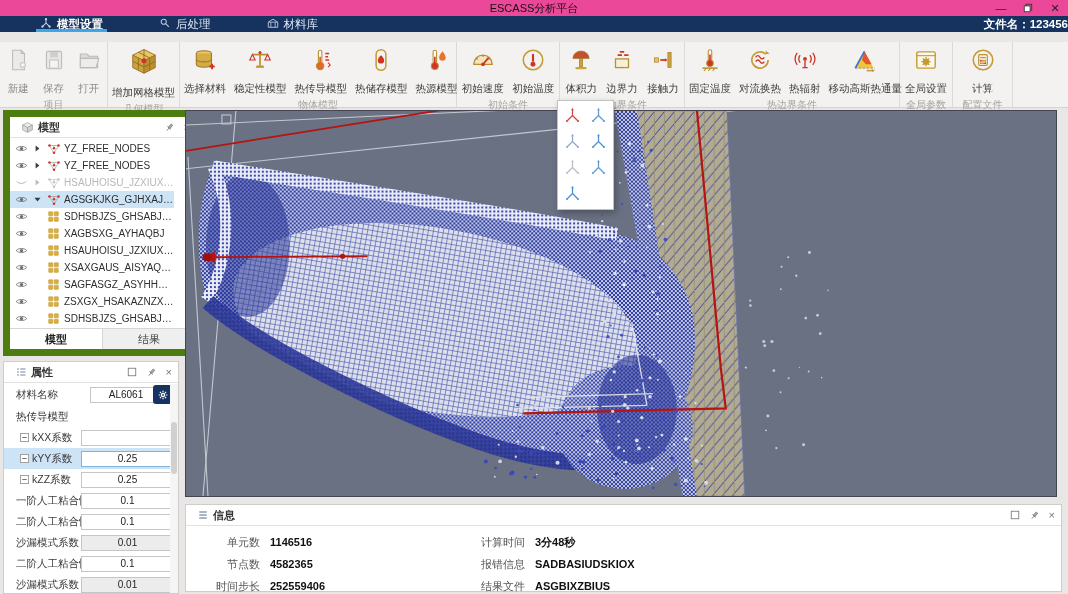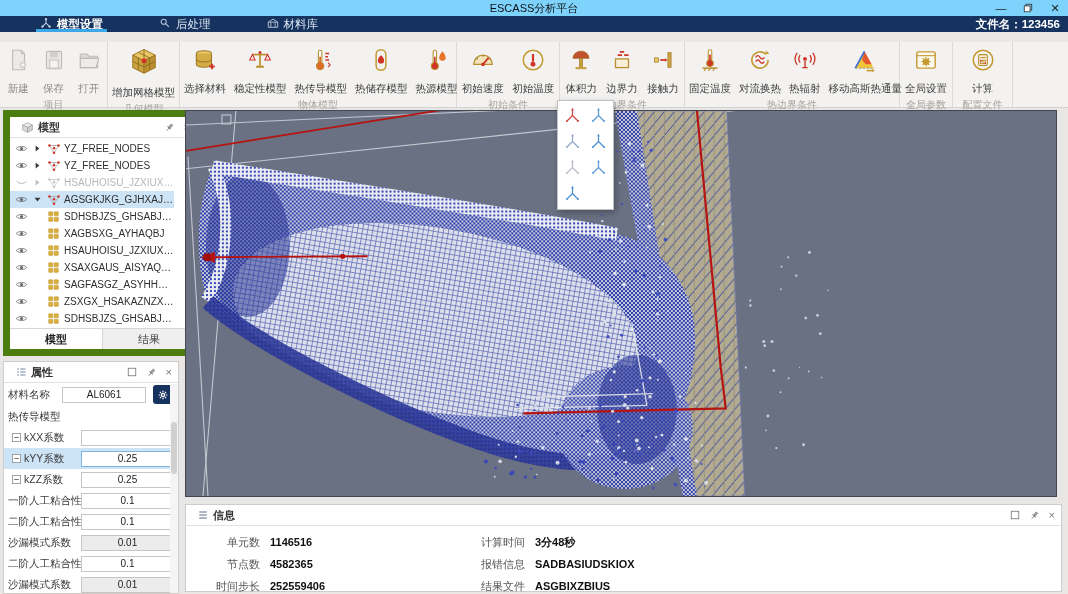--- a/index.html
+++ b/index.html
@@ -1,30 +1,30 @@
 <!DOCTYPE html>
 <html><head>
 <meta charset="utf-8">
 <style>
   * { box-sizing: border-box; }
   body { margin:0; font-family:"Liberation Sans","DejaVu Sans",sans-serif; background:#e9e7e5; width:1068px; height:594px; overflow:hidden; }
   .app { position:relative; width:1068px; height:594px; font-size:11px; color:#333; }
 
   
-  .titlebar { position:absolute; left:0; top:0; width:100%; height:16px; background:#7dd3fc; display:flex; align-items:center; justify-content:center; }
+  .titlebar { position:absolute; left:0; top:0; width:100%; height:16px; background:#ec4899; display:flex; align-items:center; justify-content:center; }
   .title { font-size:11px; color:#111; }
   .win-controls { position:absolute; right:6px; top:0; height:16px; display:flex; align-items:center; gap:13px; }
   .wc { width:14px; height:14px; display:flex; align-items:center; justify-content:center; cursor:pointer; color:#222; font-size:11px; }
 
   
   .menubar { position:absolute; top:16px; width:100%; height:16px; background:#16325f; display:flex; align-items:stretch; }
   .tab { position:relative; display:flex; align-items:center; gap:5px; padding:0 16px; margin-left:24px; font-size:11.5px; color:#dde6f2; cursor:pointer; }
   .tab.active { color:#fff; font-weight:bold; }
   .tab.active::after { content:""; position:absolute; left:12px; right:12px; bottom:0; height:3px; background:#3ba6e8; }
-  .filename { margin-left:auto; padding-right:8px; display:flex; align-items:center; font-size:11.5px; font-weight:bold; color:#fff; }
+  .filename { margin-left:auto; padding-right:0; display:flex; align-items:center; font-size:11.5px; font-weight:bold; color:#fff; }
 
   
   .toolbar { position:absolute; top:42px; width:100%; height:66px; background:#f3f2f1; display:flex; border-bottom:1px solid #d5d3d1; }
   .tb-group { display:flex; flex-direction:column; border-right:1px solid #dcdad8; flex:none; }
   .tb-buttons { flex:1; display:flex; align-items:flex-start; justify-content:space-evenly; padding-top:3px; }
   .tb-btn { display:flex; flex-direction:column; align-items:center; gap:7px; padding:1px 3px; cursor:pointer; border:1px solid transparent; }
   .tb-btn.menu-open { background:#fbfbfb; border-color:#cfcdcb; }
   .tb-label { font-size:10.5px; color:#3d3d3d; white-space:nowrap; }
   .tb-btn.disabled .tb-label { color:#8f8d8b; }
   .tb-group-label { height:15px; line-height:14px; text-align:center; font-size:10px; color:#a8a4a0; }
@@ -48,26 +48,26 @@
   .tree-row.root .tlabel { font-weight:bold; font-size:10.5px; }
   .tree-scroll { position:absolute; right:0; top:0; bottom:0; width:10px; background:#f5f5f5; border-left:1px solid #e8e8e8; }
   .ts-arrow { position:absolute; left:0; width:9px; height:10px; font-size:6px; color:#777; text-align:center; line-height:10px; cursor:pointer; }
   .ts-thumb { position:absolute; left:1px; width:7px; top:12px; height:68px; background:#cdcdcd; border-radius:3px; cursor:pointer; }
   .model-tabs { height:21px; border-top:1px solid #d8d6d4; display:flex; flex:none; background:#efefef; }
   .mtab { flex:1; display:flex; align-items:center; justify-content:center; font-size:11px; color:#444; border-right:1px solid #d8d6d4; cursor:pointer; }
   .mtab.active { background:#fff; font-weight:bold; color:#222; }
 
   
   .props-panel { position:absolute; left:3px; top:361px; width:176px; height:233px; background:#fff; border:1px solid #cfcdcb; overflow:hidden; }
-  .prow { height:21px; position:relative; display:flex; align-items:center; padding-left:4px; }
+  .prow { height:21px; position:relative; display:flex; align-items:center; padding-left:12px; }
   .prow.mat { height:23px; }
   .plabel { font-size:10.5px; color:#3a3a3a; white-space:nowrap; display:flex; align-items:center; gap:3px; }
   .prow input { position:absolute; right:4px; width:93px; height:16px; border:1px solid #c6c6c6; text-align:center; font-size:10px; font-family:inherit; color:#222; padding:0; background:#fff; }
   .prow input.ro { background:#ececec; }
-  .prow.mat input { right:32px; width:84px; }
+  .prow.mat input { right:16px; width:72px; }
   .prow.selected { background:#cde3f6; }
   .prow.selected input { border-color:#7fb4de; }
   .gear-btn { position:absolute; right:6px; top:2px; width:19px; height:19px; background:#16325f; border-radius:3px; display:flex; align-items:center; justify-content:center; cursor:pointer; }
   .sec-label { font-size:10.5px; color:#333; }
   .props-scroll { position:absolute; right:0; top:22px; bottom:0; width:8px; background:#f5f5f5; }
   .ps-thumb { position:absolute; left:1px; width:6px; top:38px; height:52px; background:#d0d0d0; border-radius:3px; }
 
   
   .viewport { position:absolute; left:185px; top:110px; width:872px; height:387px; background:#6a7183; border:1px solid #43464e; }
   .viewport svg { display:block; width:100%; height:100%; }

